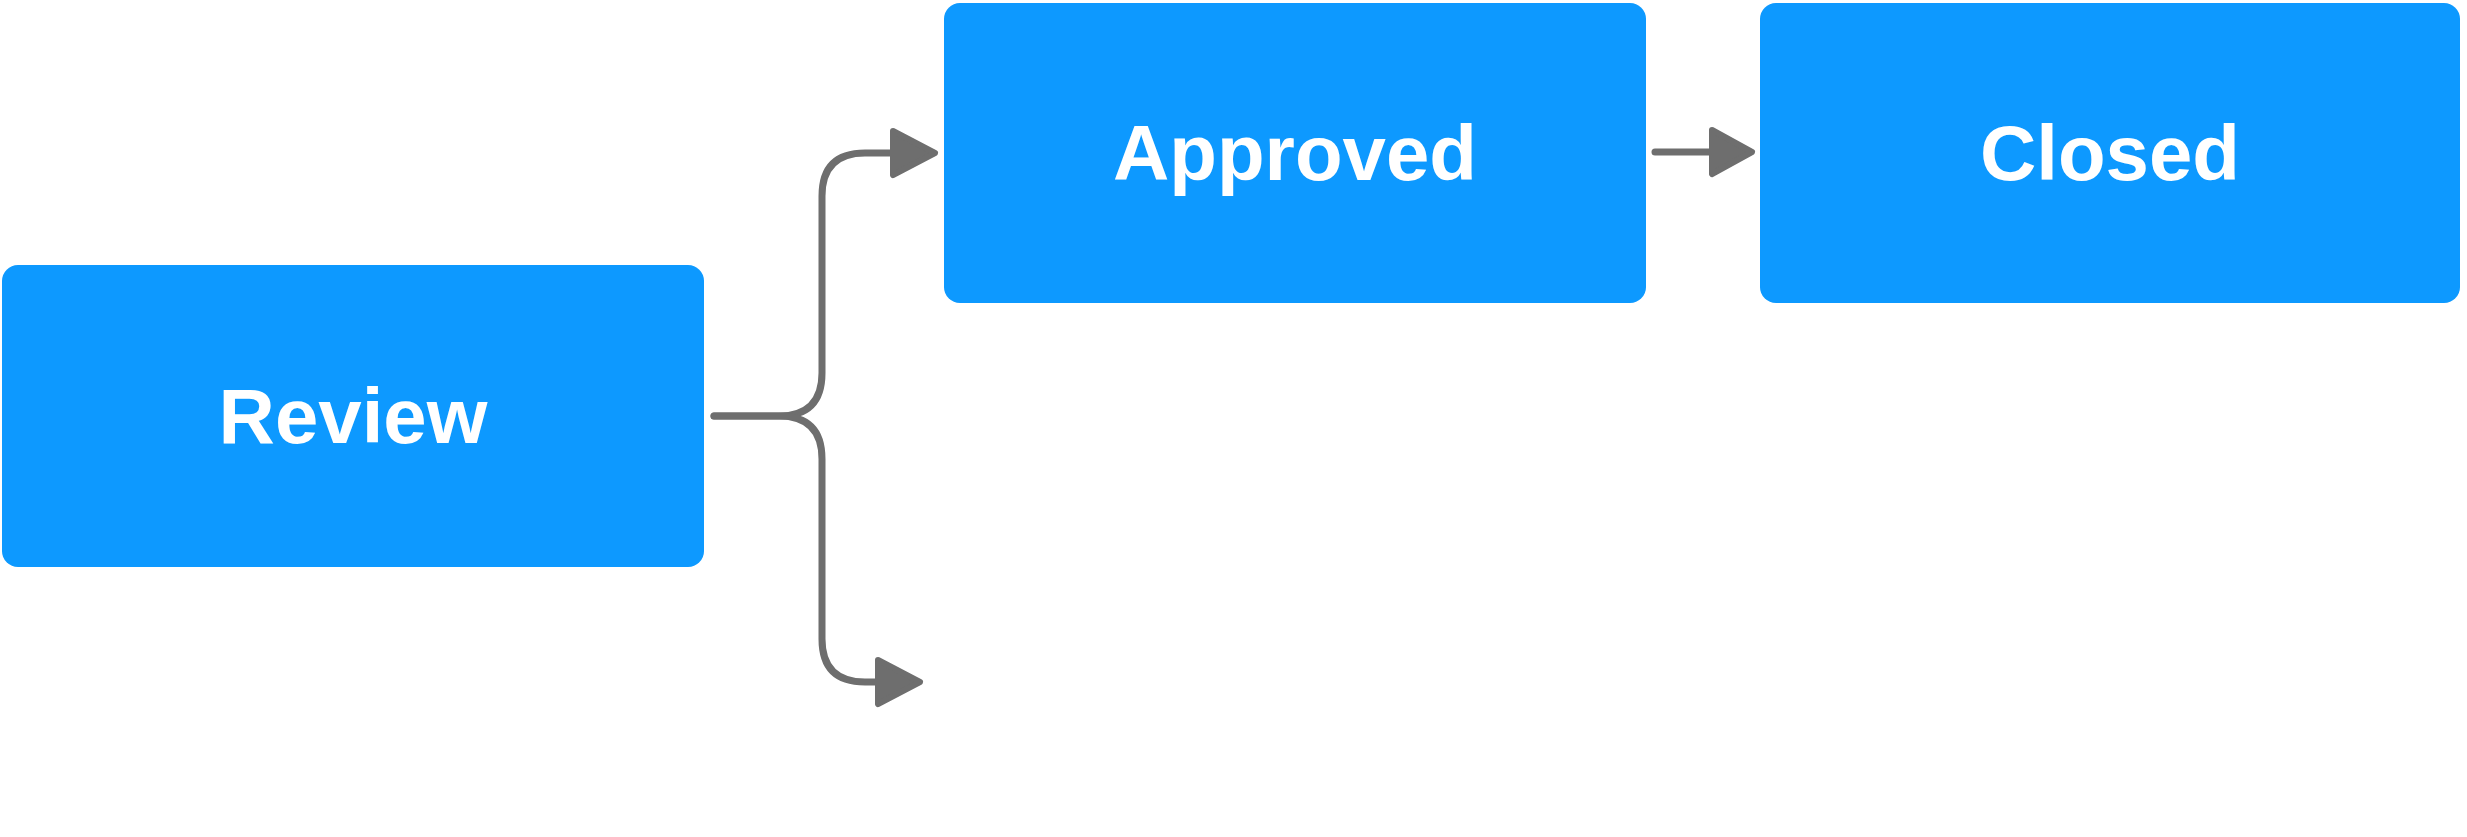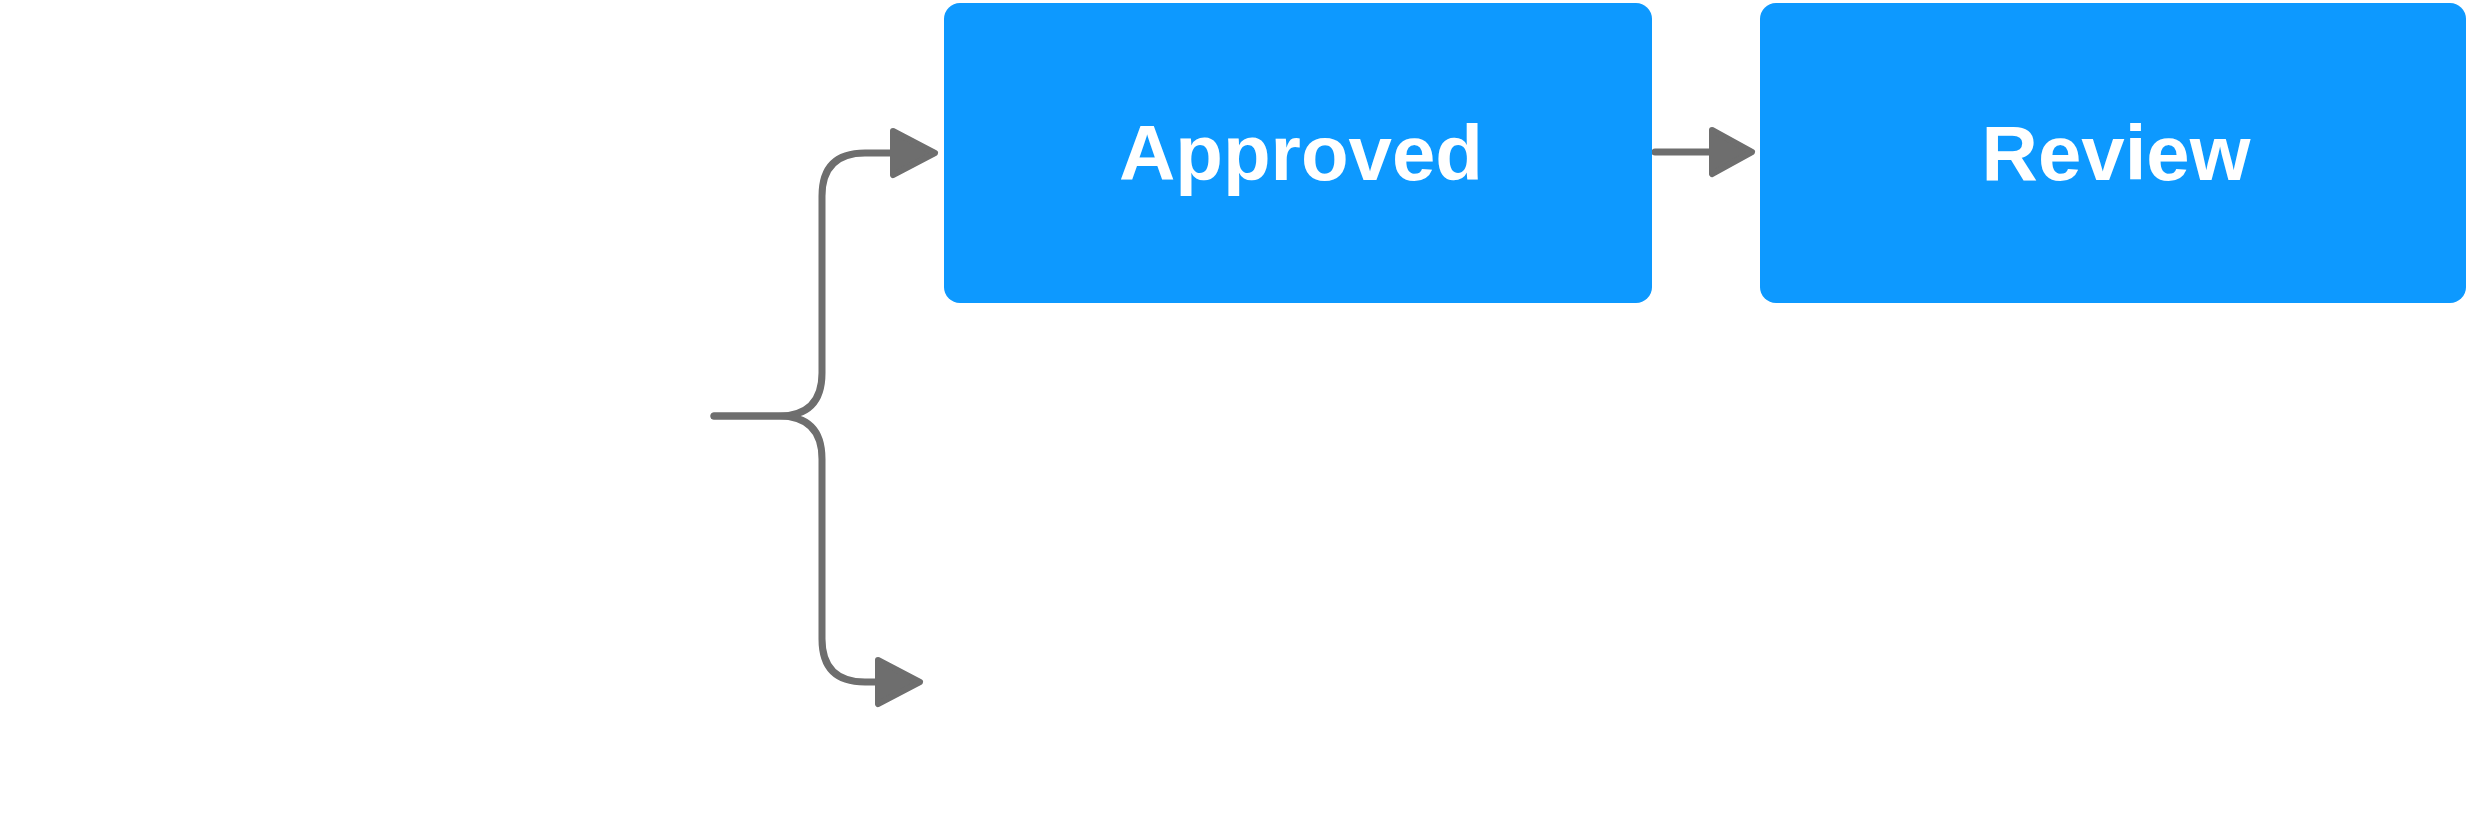--- a/index.html
+++ b/index.html
@@ -36,21 +36,20 @@
     stroke-linejoin: round;
   }
   .node {
     position: absolute;
     background: var(--node-fill, #0D99FF);
     border-radius: 16px;
     display: flex;
     align-items: center;
     justify-content: center;
     cursor: default;
-    padding-left: 6px;
   }
   .node-label {
     color: var(--node-text, #ffffff);
     font-size: 78px;
     font-weight: bold;
     line-height: 1;
     white-space: nowrap;
   }
   .node-review   { left: 2px;    top: 265px; width: 702px; height: 302px; }
   .node-approved { left: 944px;  top: 3px;   width: 702px; height: 300px; }
@@ -67,23 +66,26 @@
     <path class="edge-path" d="M 714 416 L 779 416 Q 822 416 822 373 L 822 196 Q 822 153 865 153 L 893 153"></path>
     <polygon class="edge-head" points="893,131 935,153 893,175"></polygon>
 
     <path class="edge-path" d="M 714 416 L 779 416 Q 822 416 822 459 L 822 639 Q 822 682 865 682 L 878 682"></path>
     <polygon class="edge-head" points="878,660 920,682 878,704"></polygon>
 
     <path class="edge-path" d="M 1655 152 L 1712 152"></path>
     <polygon class="edge-head" points="1712,130 1752,152 1712,174"></polygon>
   </svg>
 
+  <div class="node node-review">
+    <span class="node-label">Review</span>
+  </div>
 
   <div class="node node-approved">
     <span class="node-label">Approved</span>
   </div>
 
   <div class="node node-closed">
-    <span class="node-label">Review</span>
+    <span class="node-label">Closed</span>
   </div>
 
 
 </div>
 
 </body></html>

